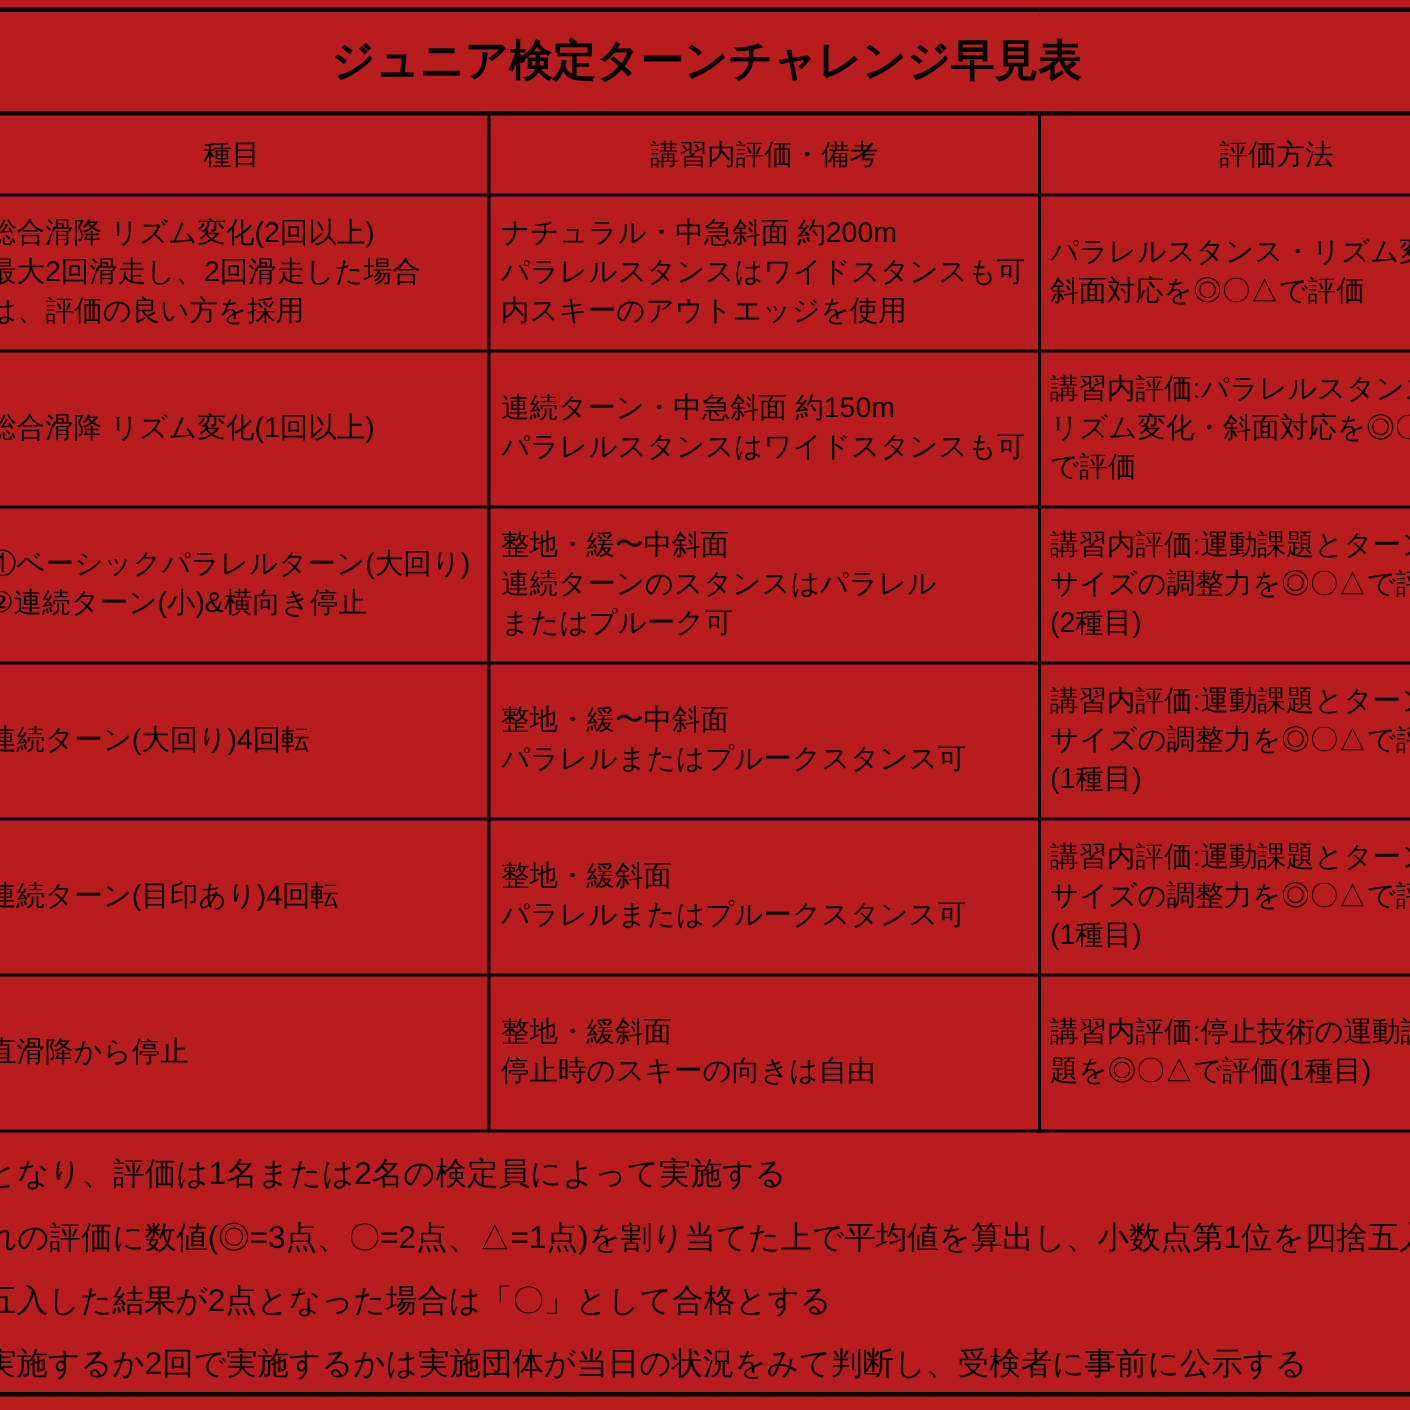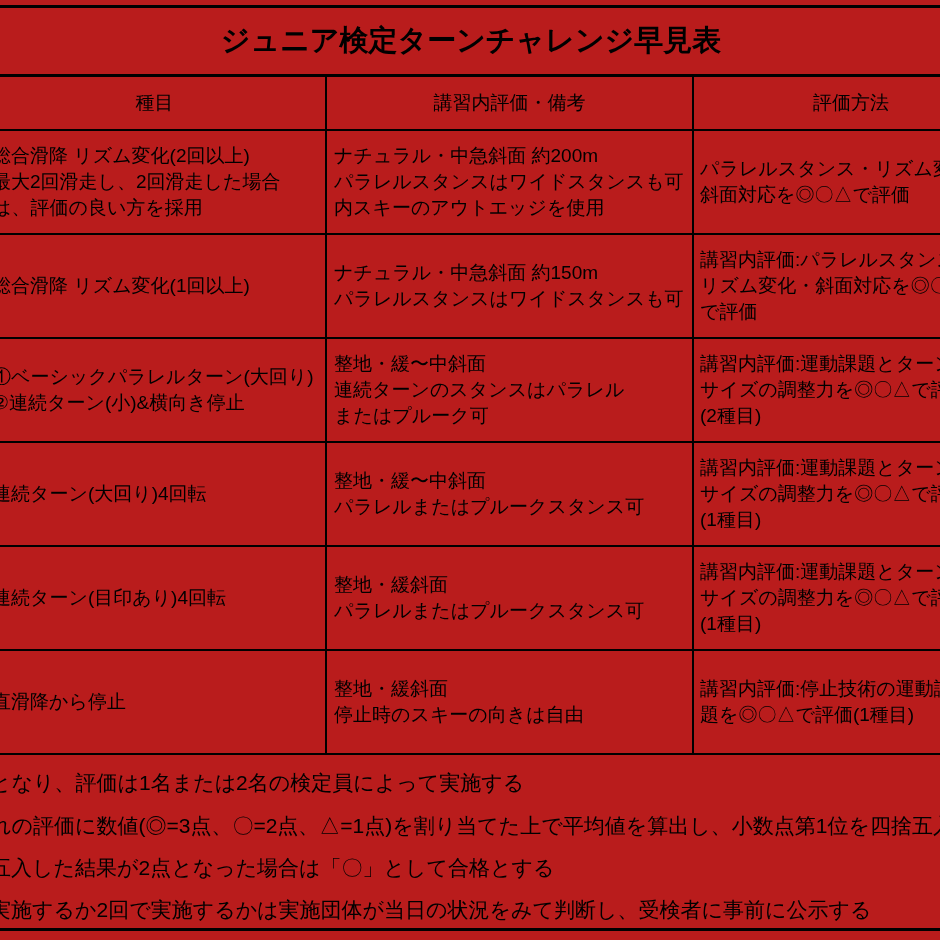--- a/index.html
+++ b/index.html
@@ -114,21 +114,21 @@
             <div class="cell">パラレルスタンス・リズム変化・
 斜面対応を◎〇△で評価</div>
           </td>
     </tr>
 
     <tr class="data-row">
       <td class="e">
             <div class="cell">総合滑降 リズム変化(1回以上)</div>
           </td>
       <td class="s">
-            <div class="cell">ナチュラル・中急斜面 約150m
+            <div class="cell">連続ターン・中急斜面 約150m
 パラレルスタンスはワイドスタンスも可</div>
           </td>
       <td class="v">
             <div class="cell">講習内評価:パラレルスタンス・
 リズム変化・斜面対応を◎〇△
 で評価</div>
           </td>
     </tr>
 
     <tr class="data-row">

